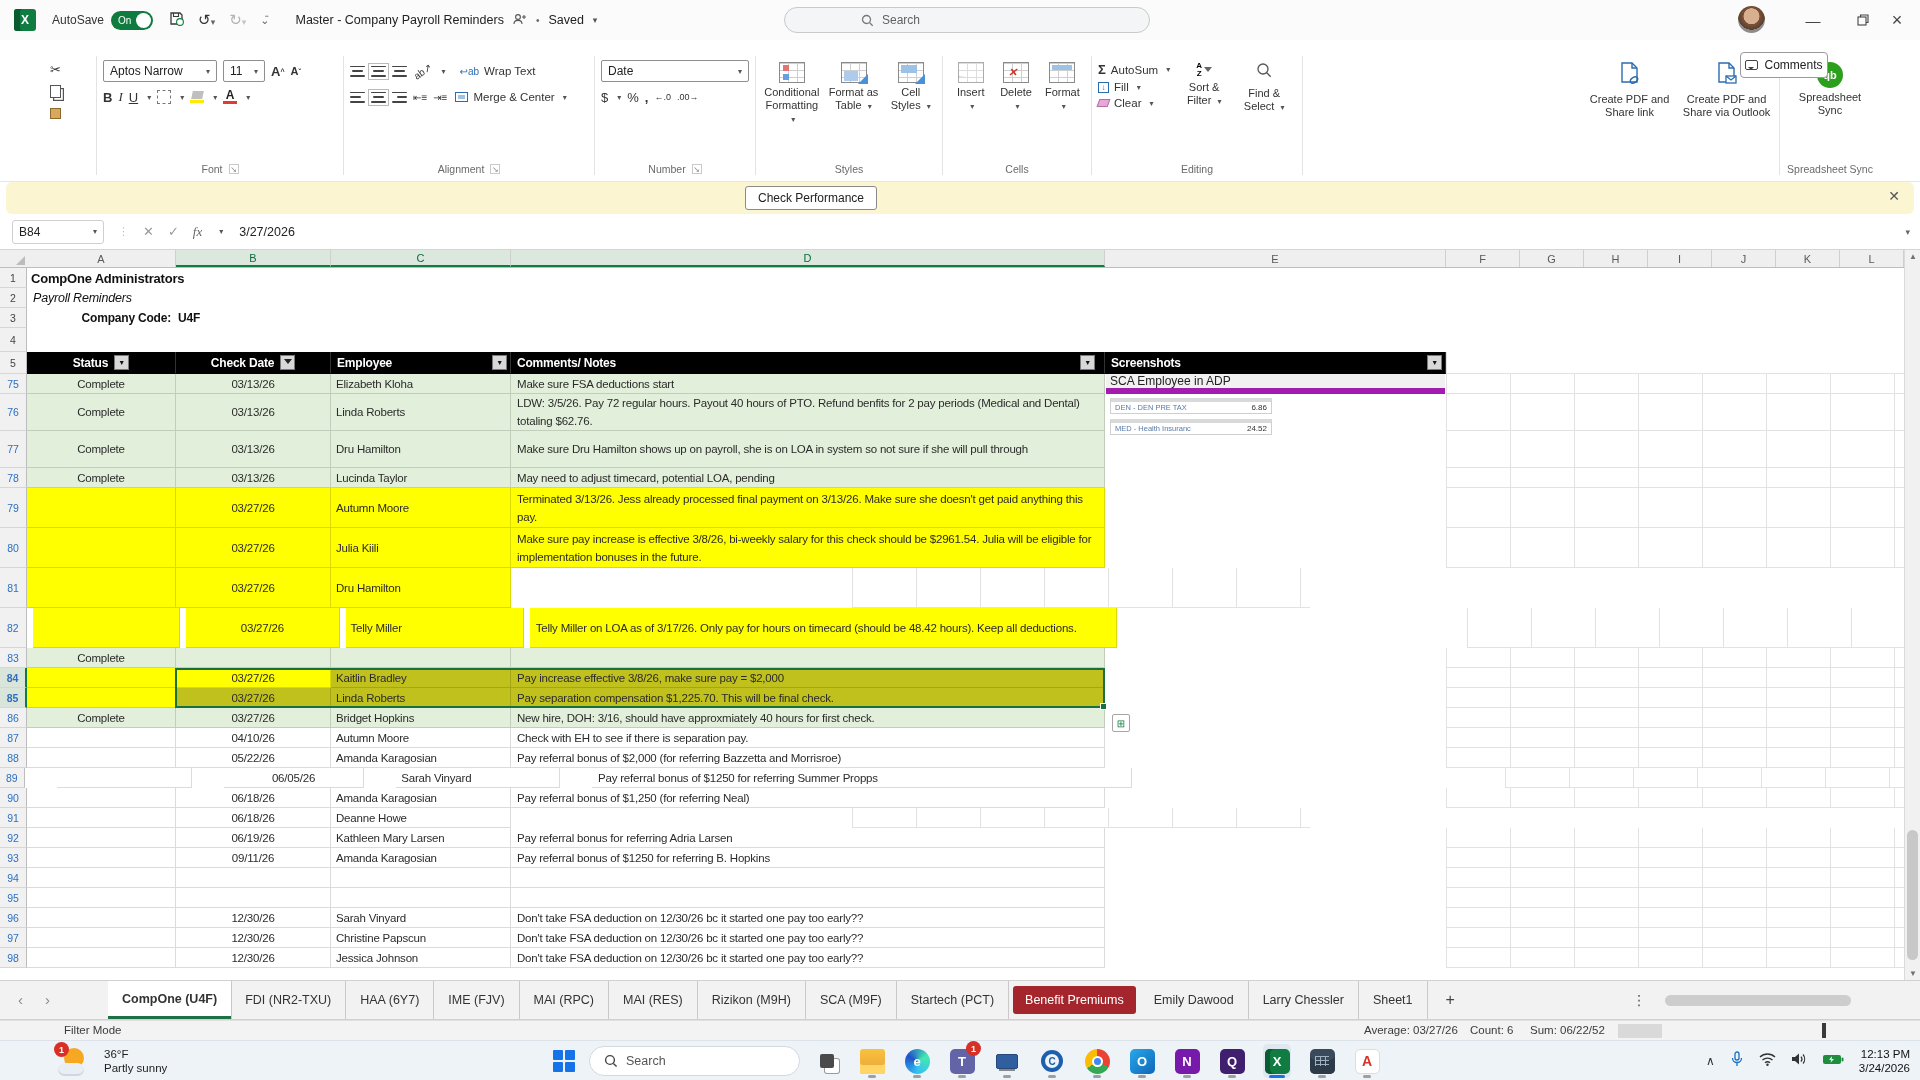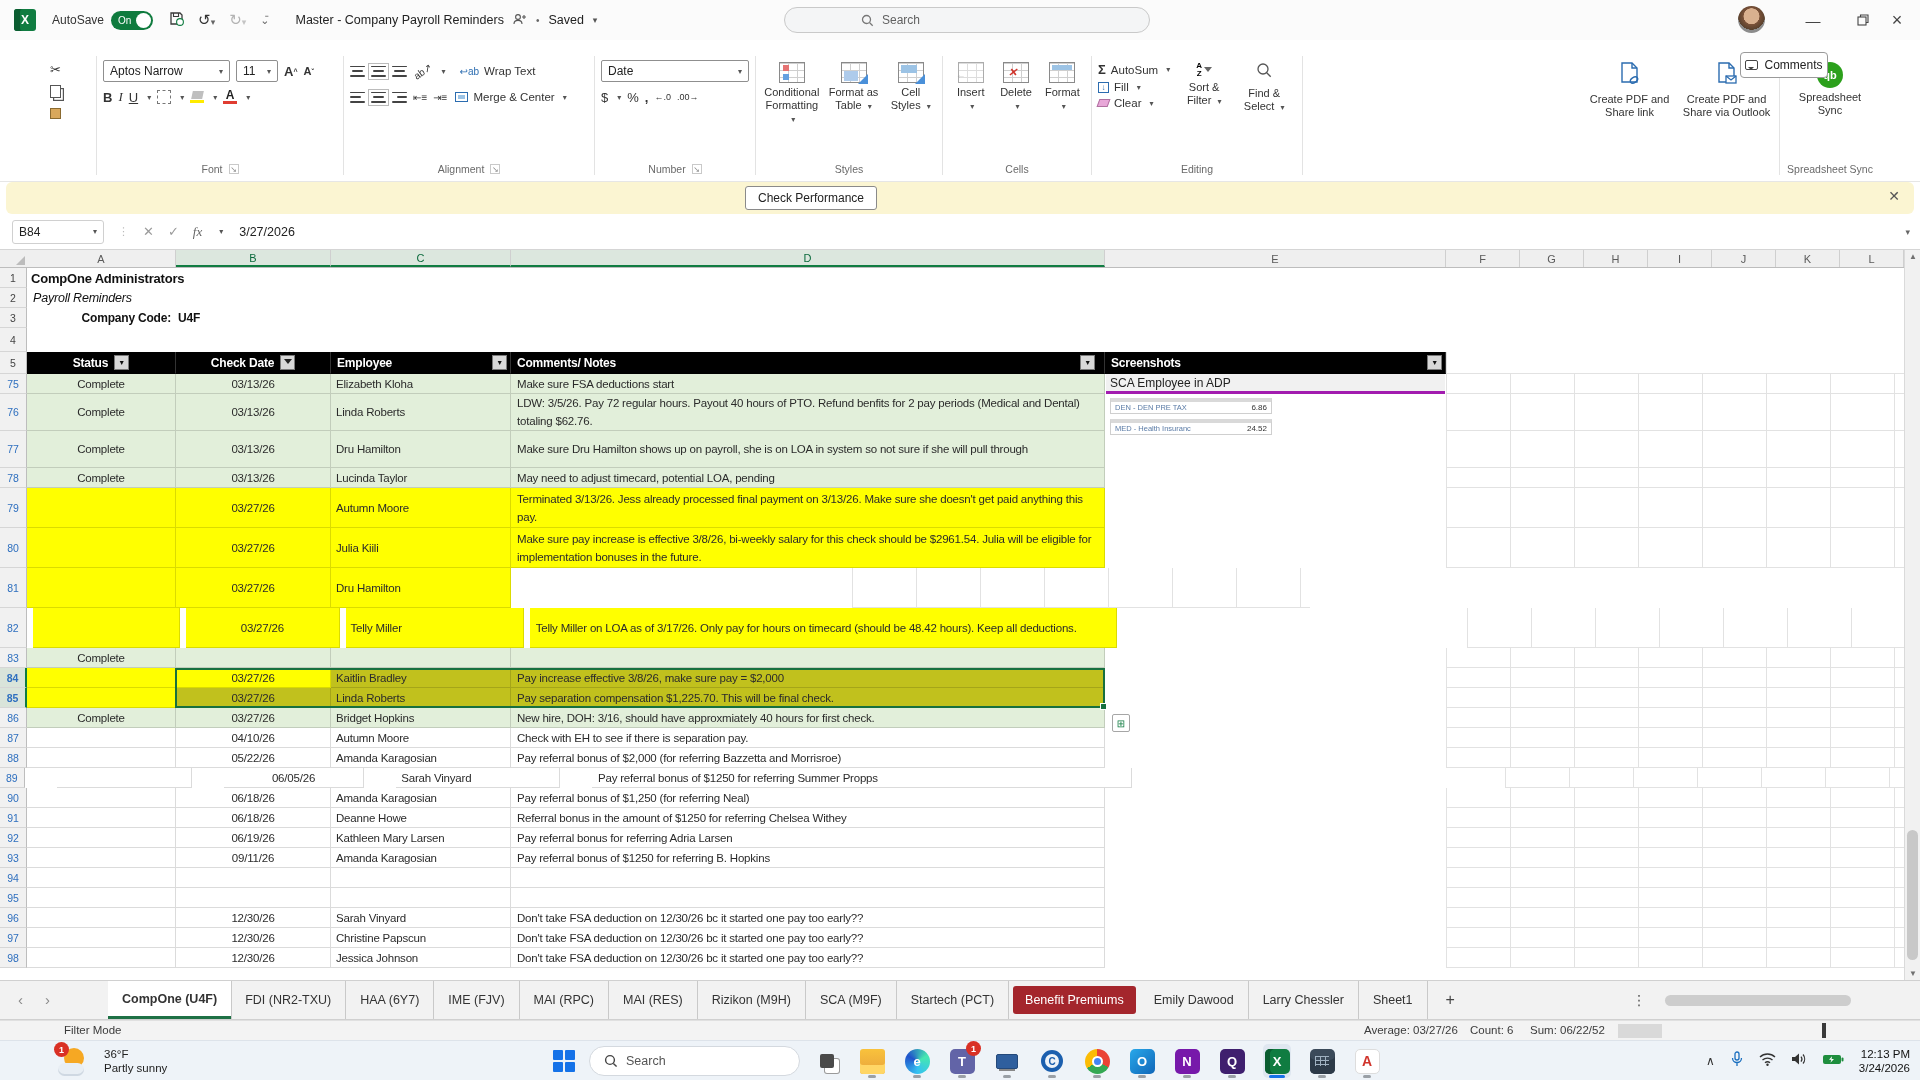--- a/index.html
+++ b/index.html
@@ -76,21 +76,21 @@
 .bg-yellow .cA,.bg-yellow .cB,.bg-yellow .cC,.bg-yellow .cD{background:#ffff00}
 .olive{background:#c1c11d !important}
 .active-cell{background:#ffff00 !important}
 .hdr5 .cell{background:#000;color:#fff;font-weight:bold;font-size:12px;border-right:1px solid #333;border-bottom:1px solid #000}
 .fbtn{width:15px;height:15px;background:#d8d8d8;border:1px solid #7a7a7a;display:flex;align-items:center;justify-content:center;font-size:7px;color:#111;margin-left:6px}
 .funnel{width:0;height:0;border:4px solid transparent;border-top:5px solid #222;margin-top:2px}
 .titlerow .wide{flex:1;border-bottom:none;font-size:12px;color:#111;display:flex;align-items:center}
 .sel-overlay{position:absolute;left:175px;top:418px;width:930px;height:40px;border:2px solid #17703e;pointer-events:none}
 .sel-overlay .handle{position:absolute;right:-4px;bottom:-4px;width:7px;height:7px;background:#17703e;border:1px solid #fff}
 .smarttag{position:absolute;left:1112px;top:464px;width:18px;height:18px;background:#fff;border:1px solid #a6a6a6;border-radius:2px;display:flex;align-items:center;justify-content:center;font-size:10px;color:#107C41}
-.sca-cell{position:absolute;left:1106px;top:124px;width:339px;height:20px;background:#f1f1f1;border-bottom:3px solid #a21caf;font-size:12px;color:#222;display:flex;align-items:center;padding-left:4px}
+.sca-cell{position:absolute;left:1106px;top:124px;width:339px;height:20px;background:#f1f1f1;border-bottom:6px solid #a21caf;font-size:12px;color:#222;display:flex;align-items:center;padding-left:4px}
 .mini{position:absolute;left:1110px;width:162px;height:16px;background:#fff;border:1px solid #cfcfcf;border-top:4px solid #d9d9d9;display:flex;align-items:center;justify-content:space-between;padding:0 4px;font-size:7.5px}
 .mini .lb{color:#5a7ba6}.mini .vl{color:#333;font-size:8px}
 .vscroll{position:absolute;right:0;top:0;width:16px;height:730px;background:#f1f1f1;border-left:1px solid #dadada}
 .vthumb{position:absolute;left:2px;top:580px;width:11px;height:130px;background:#c8c8c8;border-radius:6px}
 .varrow{position:absolute;left:0;width:16px;text-align:center;font-size:8px;color:#707070}
 
 .tabbar{position:absolute;left:0;top:980px;width:1920px;height:40px;background:#f2f2f2;border-top:1px solid #d0d0d0;border-bottom:1px solid #d0d0d0}
 .tab-nav{position:absolute;left:18px;top:10px;display:flex;gap:22px;color:#8a8a8a;font-size:15px}
 .tabs{position:absolute;left:108px;top:0;height:38px;display:flex;align-items:stretch}
 .tab{padding:0 14px;display:flex;align-items:center;font-size:12.5px;color:#333;border-right:1px solid #c9c9c9;white-space:nowrap}
@@ -189,21 +189,21 @@
             <span style="width:11px;height:13px;border:1.2px solid #555;box-shadow:3px 3px 0 -1.2px #fff,3px 3px 0 0 #555"></span>
           </div>
         <div class="rrow" style="height:22px">
             <span style="width:11px;height:11px;background:#d9a85c;border:1px solid #8a6a30"></span>
           </div>
       </div>
       <div class="rsep"></div>
 
       <div class="rgroup" style="width:246px">
         <div class="rrow">
-          <div class="selbox" style="width:127px">
+          <div class="selbox" style="width:114px">
               <span>Aptos Narrow</span>
               <span class="dd">▾</span>
             </div>
           <div class="selbox" style="width:42px">
               <span>11</span>
               <span class="dd">▾</span>
             </div>
           <span class="sico" style="font-weight:bold">A<sup style="font-size:7px">^</sup></span>
           <span class="sico" style="font-size:11px;font-weight:bold">A<sub style="font-size:7px">ˇ</sub></span>
         </div>
@@ -667,21 +667,20 @@
           <div class="cell cC">Amanda Karagosian</div>
           <div class="cell cD">Pay referral bonus of $1,250 (for referring Neal)</div>
           <div class="cell cE"></div>
           <div class="cFL"></div>
         </div>
         <div class="xrow bg-white" style="height: 20px;">
           <div class="gut blue">91</div>
           <div class="cell cA"></div>
           <div class="cell cB">06/18/26</div>
           <div class="cell cC">Deanne Howe</div>
-          <div class="cell cD">Referral bonus in the amount of $1250 for referring Chelsea Withey</div>
           <div class="cell cE"></div>
           <div class="cFL"></div>
         </div>
         <div class="xrow bg-white" style="height: 20px;">
           <div class="gut blue">92</div>
           <div class="cell cA"></div>
           <div class="cell cB">06/19/26</div>
           <div class="cell cC">Kathleen Mary Larsen</div>
           <div class="cell cD">Pay referral bonus for referring Adria Larsen</div>
           <div class="cell cE"></div>

